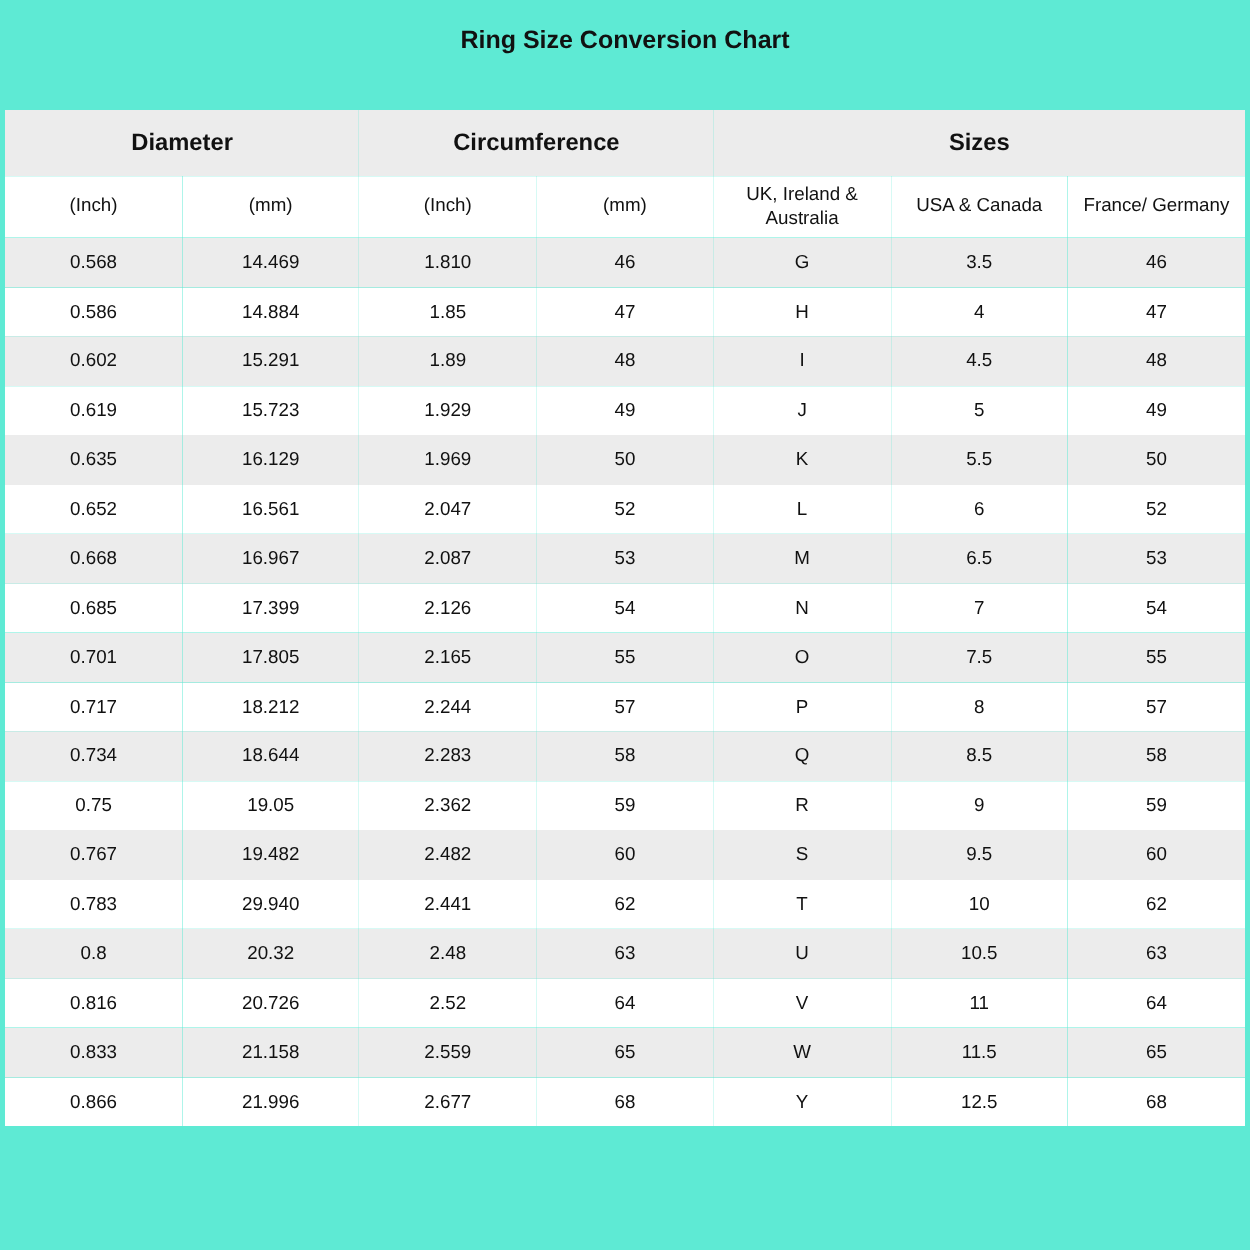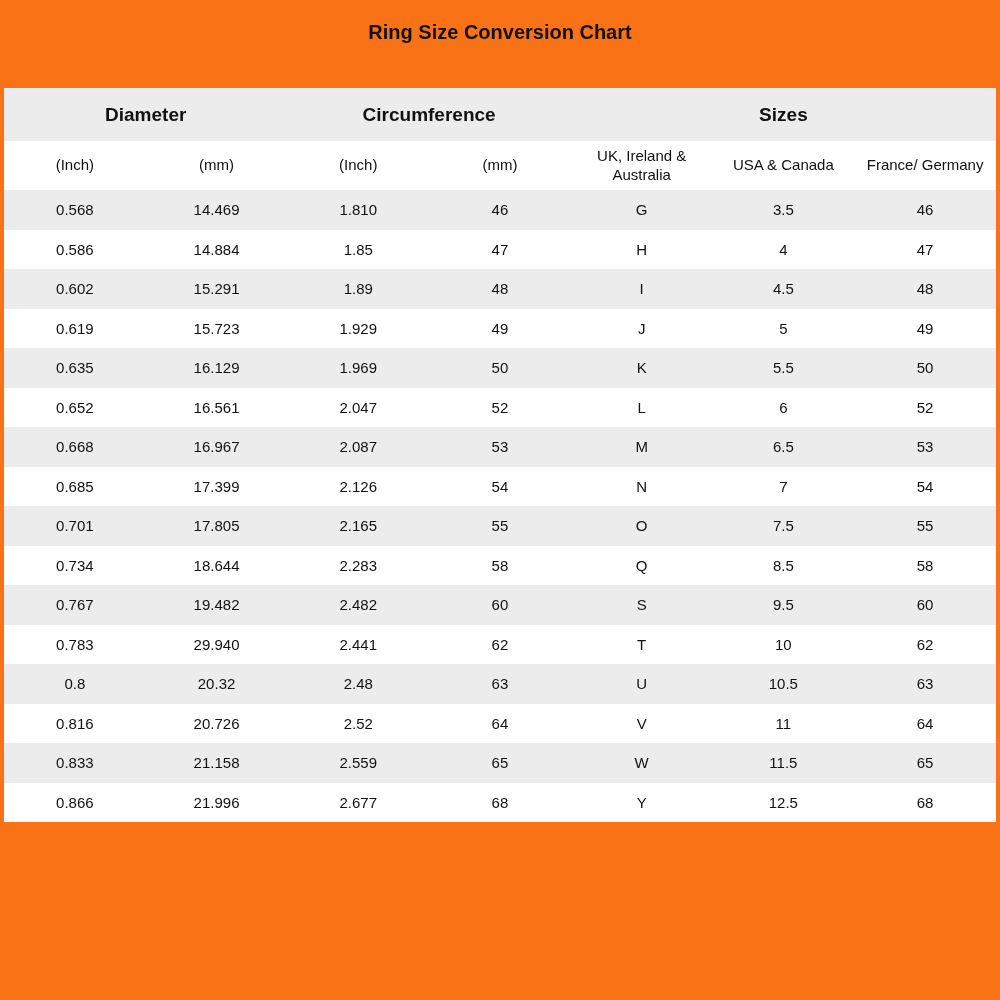--- a/index.html
+++ b/index.html
@@ -5,21 +5,21 @@
   html, body {
     margin: 0;
     padding: 0;
     background: #ffffff;
     font-family: "Liberation Sans", sans-serif;
     color: #111111;
   }
   .page {
     width: 1000px;
     height: 1000px;
-    background: #f97316;
+    background: #5eead4;
     overflow: hidden;
   }
   .title {
     margin: 20px 0 0 0;
     font-size: 20px;
     line-height: 24px;
     font-weight: 700;
     text-align: center;
     color: #111111;
   }
@@ -168,29 +168,47 @@
         <tr>
           <td>0.701</td>
           <td>17.805</td>
           <td>2.165</td>
           <td>55</td>
           <td>O</td>
           <td>7.5</td>
           <td>55</td>
         </tr>
         <tr>
+          <td>0.717</td>
+          <td>18.212</td>
+          <td>2.244</td>
+          <td>57</td>
+          <td>P</td>
+          <td>8</td>
+          <td>57</td>
+        </tr>
+        <tr>
           <td>0.734</td>
           <td>18.644</td>
           <td>2.283</td>
           <td>58</td>
           <td>Q</td>
           <td>8.5</td>
           <td>58</td>
         </tr>
         <tr>
+          <td>0.75</td>
+          <td>19.05</td>
+          <td>2.362</td>
+          <td>59</td>
+          <td>R</td>
+          <td>9</td>
+          <td>59</td>
+        </tr>
+        <tr>
           <td>0.767</td>
           <td>19.482</td>
           <td>2.482</td>
           <td>60</td>
           <td>S</td>
           <td>9.5</td>
           <td>60</td>
         </tr>
         <tr>
           <td>0.783</td>

